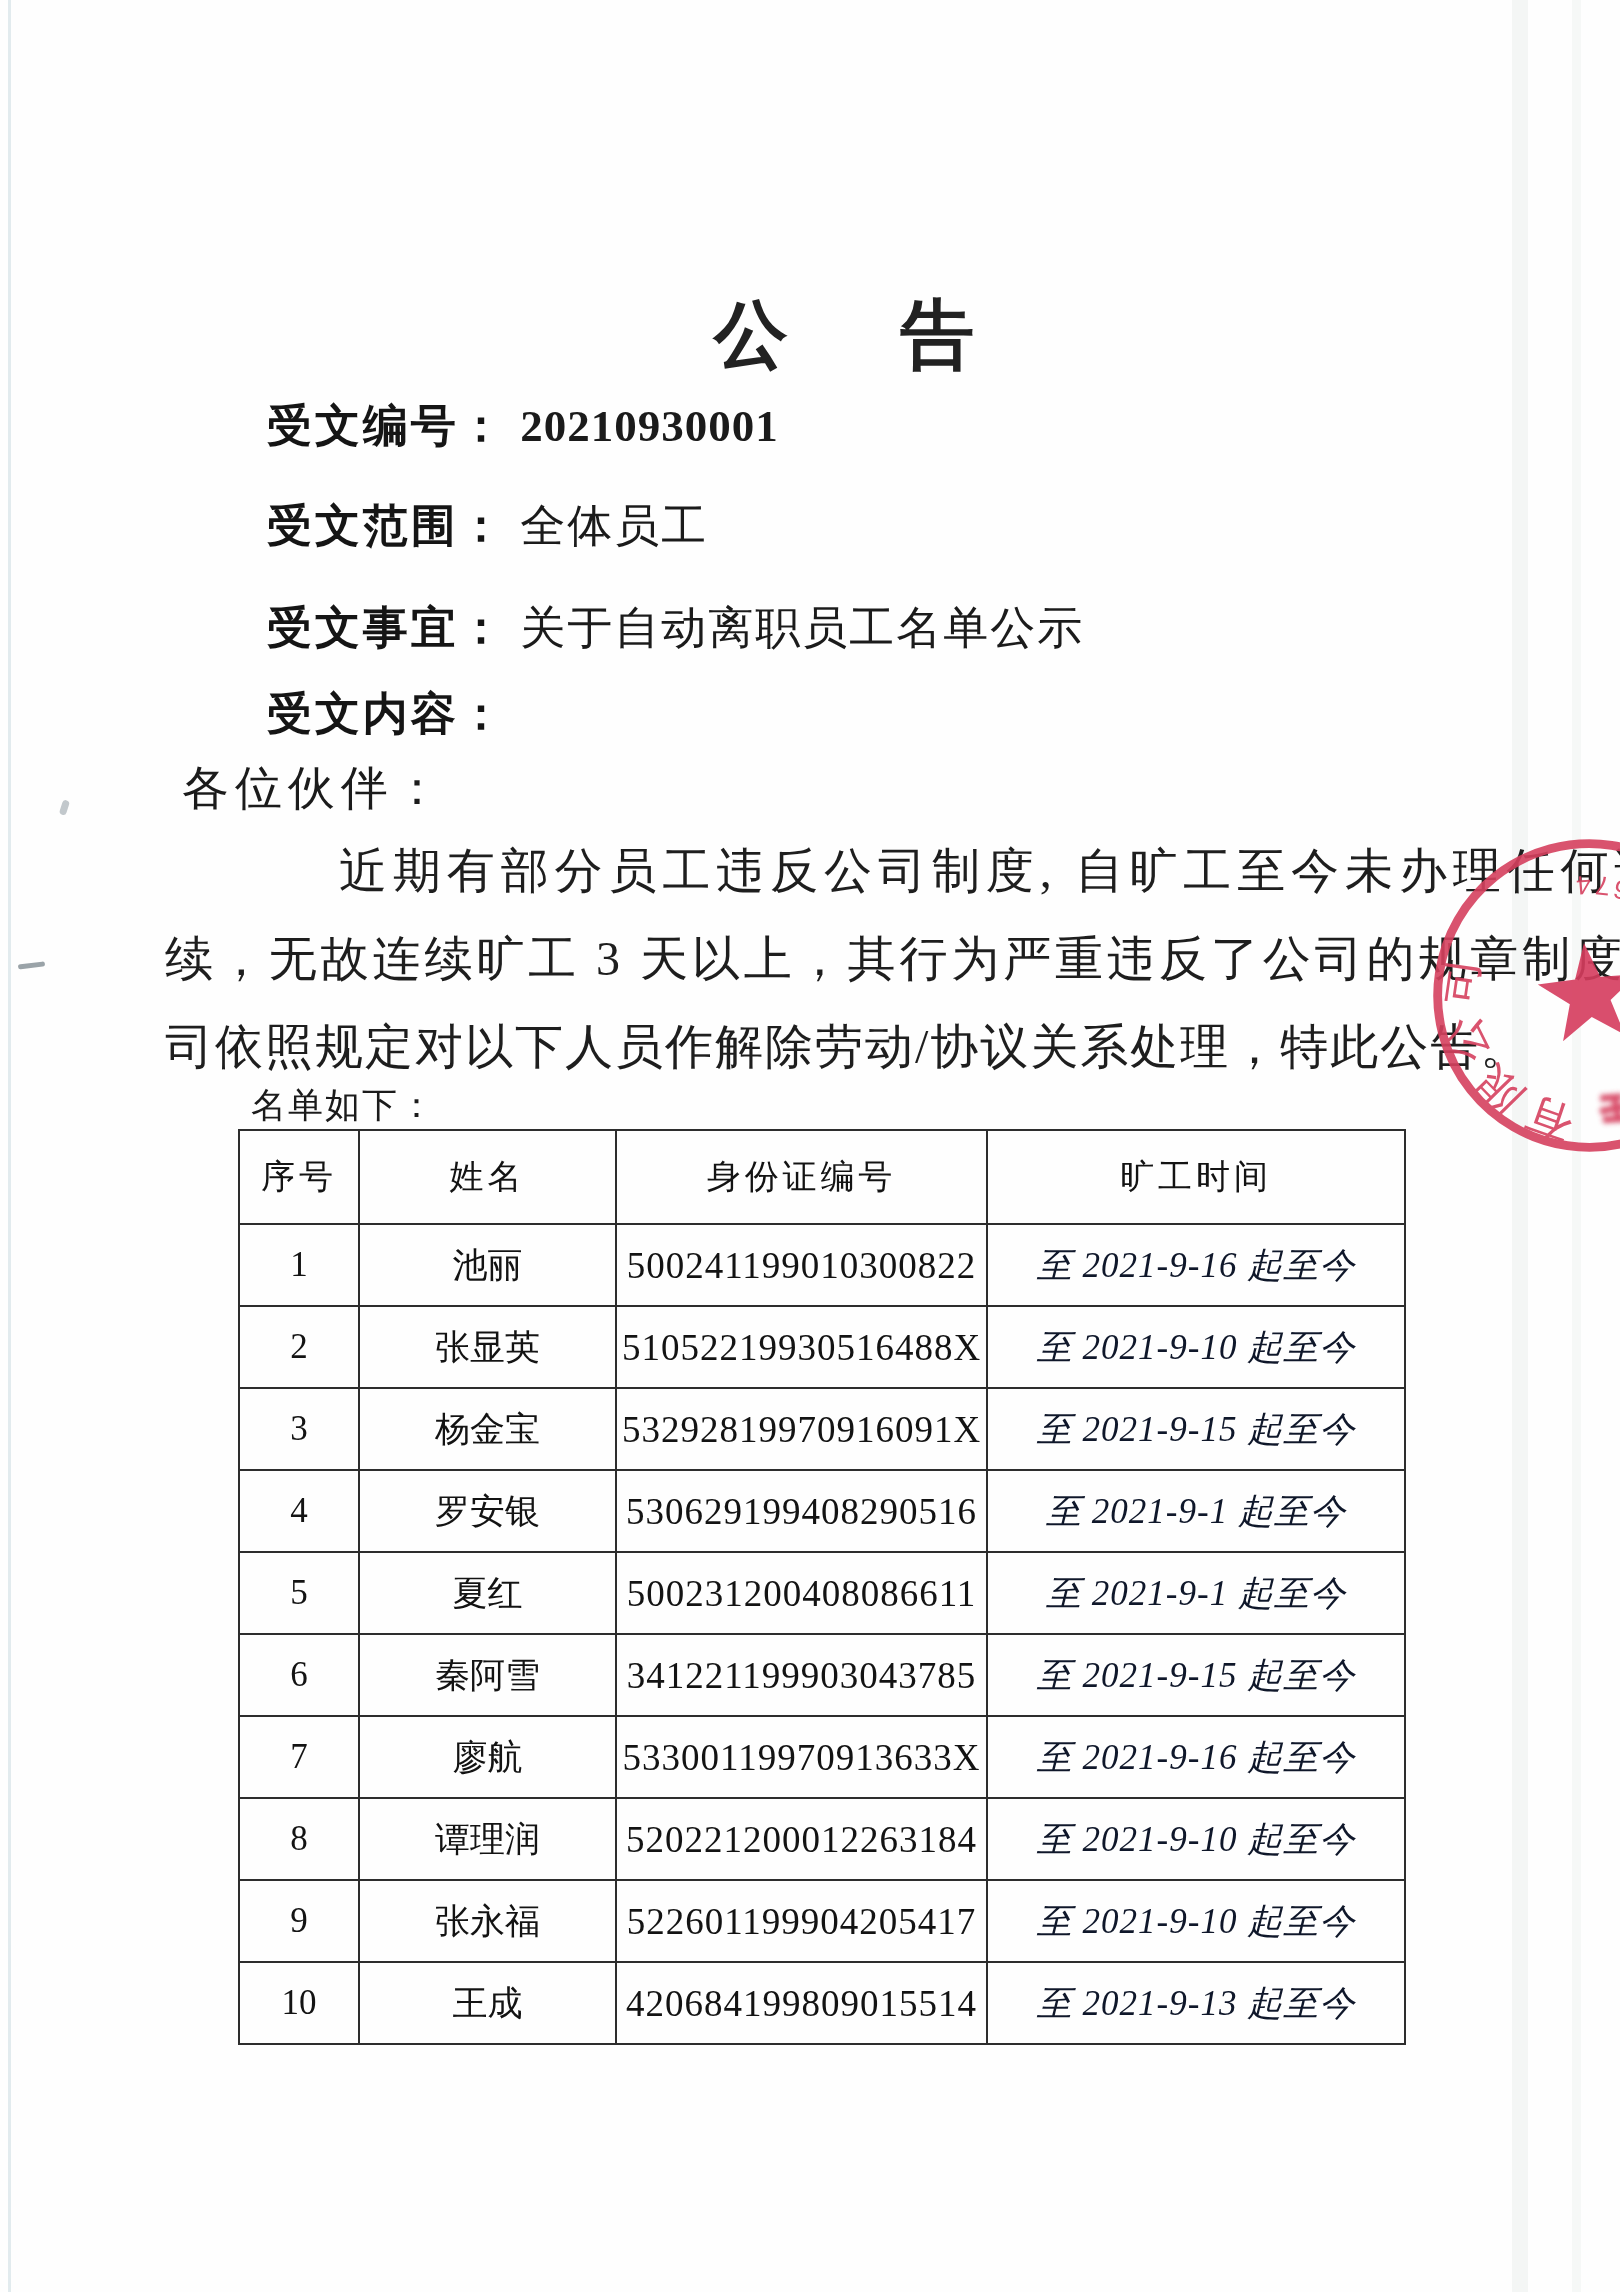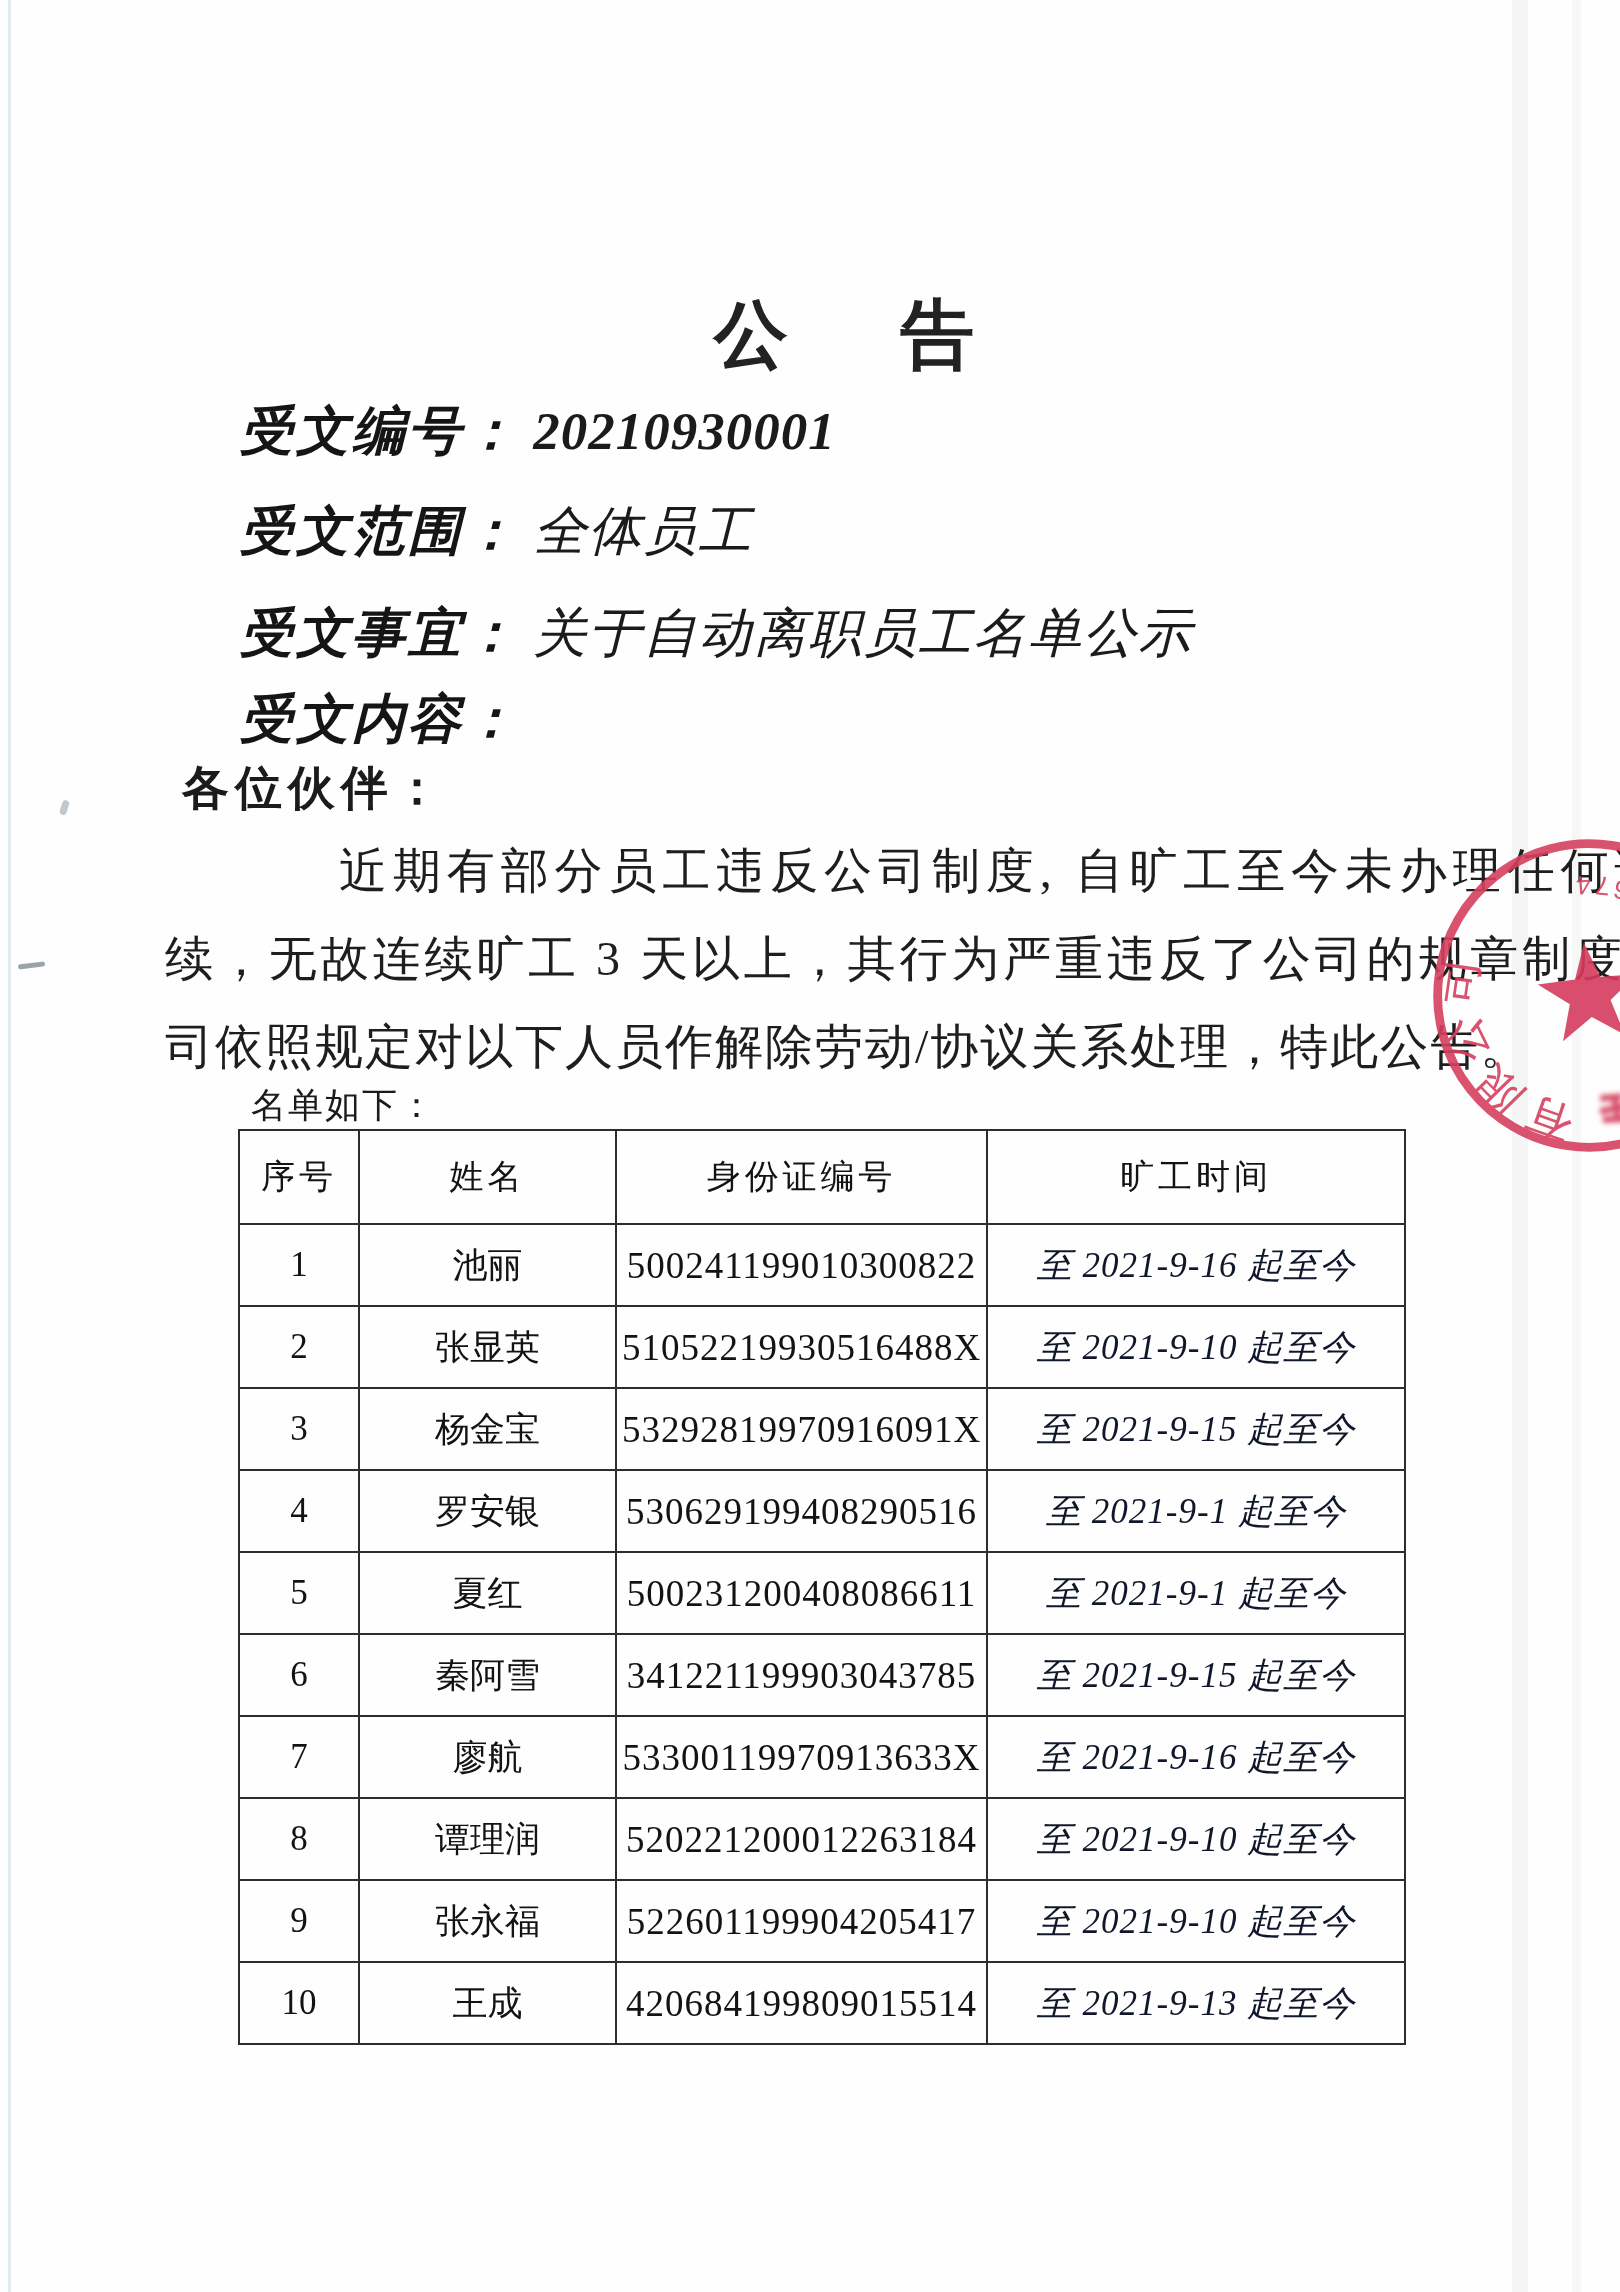--- a/index.html
+++ b/index.html
@@ -15,30 +15,30 @@
   .edge-line{position:absolute;left:7.8px;top:0;width:2.9px;height:100%;background:#e2ebee;}
   .streak-a{position:absolute;left:1512px;top:0;width:15.7px;height:100%;background:#f4f6f5;}
   .streak-b{position:absolute;left:1572px;top:0;width:8.8px;height:100%;background:#f6f8f7;}
   .mark-dash{position:absolute;left:17.6px;top:963px;width:26.5px;height:4.9px;background:#9aa3a8;border-radius:2.9px;transform:rotate(-7deg);}
   .mark-tick{position:absolute;left:61px;top:800px;width:6.9px;height:14.7px;background:#c2c8cc;border-radius:3.9px;transform:rotate(18deg);}
   
   .title{position:absolute;top:286px;left:0;width:100%;text-align:center;
     font-size:74px;font-weight:bold;letter-spacing:47px;color:#222;padding-left:32px;}
   .title span{position:relative;left:25.5px;}
   
-  .field-line{position:absolute;left:240px;font-size:53px;white-space:nowrap;font-style:italic;}
+  .field-line{position:absolute;left:267px;font-size:45px;white-space:nowrap;}
   .field-line:nth-of-type(1){top:396px;}
   .field-line:nth-of-type(2){top:496px;}
   .field-line:nth-of-type(3){top:598px;}
   .field-line:nth-of-type(4){top:684px;}
   .field-label{font-weight:bold;color:#151515;letter-spacing:2.9px;}
   .field-value{margin-left:13.7px;letter-spacing:2px;}
   .field-line:nth-of-type(1) .field-value{font-weight:bold;letter-spacing:1px;}
   
-  .salutation{position:absolute;left:182px;top:757px;font-size:47px;letter-spacing:5.9px;font-weight:bold;}
+  .salutation{position:absolute;left:182px;top:757px;font-size:47px;letter-spacing:5.9px;}
   .body-line{position:absolute;left:165px;width:1270px;font-size:48px;white-space:nowrap;color:#1e1e1e;}
   .body-line:nth-of-type(1){top:839px;letter-spacing:5.9px;text-indent:174px;}
   .body-line:nth-of-type(2){top:927px;letter-spacing:3.9px;}
   .body-line:nth-of-type(3){top:1015px;letter-spacing:2px;}
   .list-intro{position:absolute;left:251px;top:1082px;font-size:35px;letter-spacing:2px;font-weight:500;}
   
   .doc-table{position:absolute;left:238px;top:1129px;width:1165px;
     border-collapse:collapse;table-layout:fixed;}
   .doc-table col.c1{width:120px}.doc-table col.c2{width:257px}
   .doc-table col.c3{width:371px}.doc-table col.c4{width:418px}

